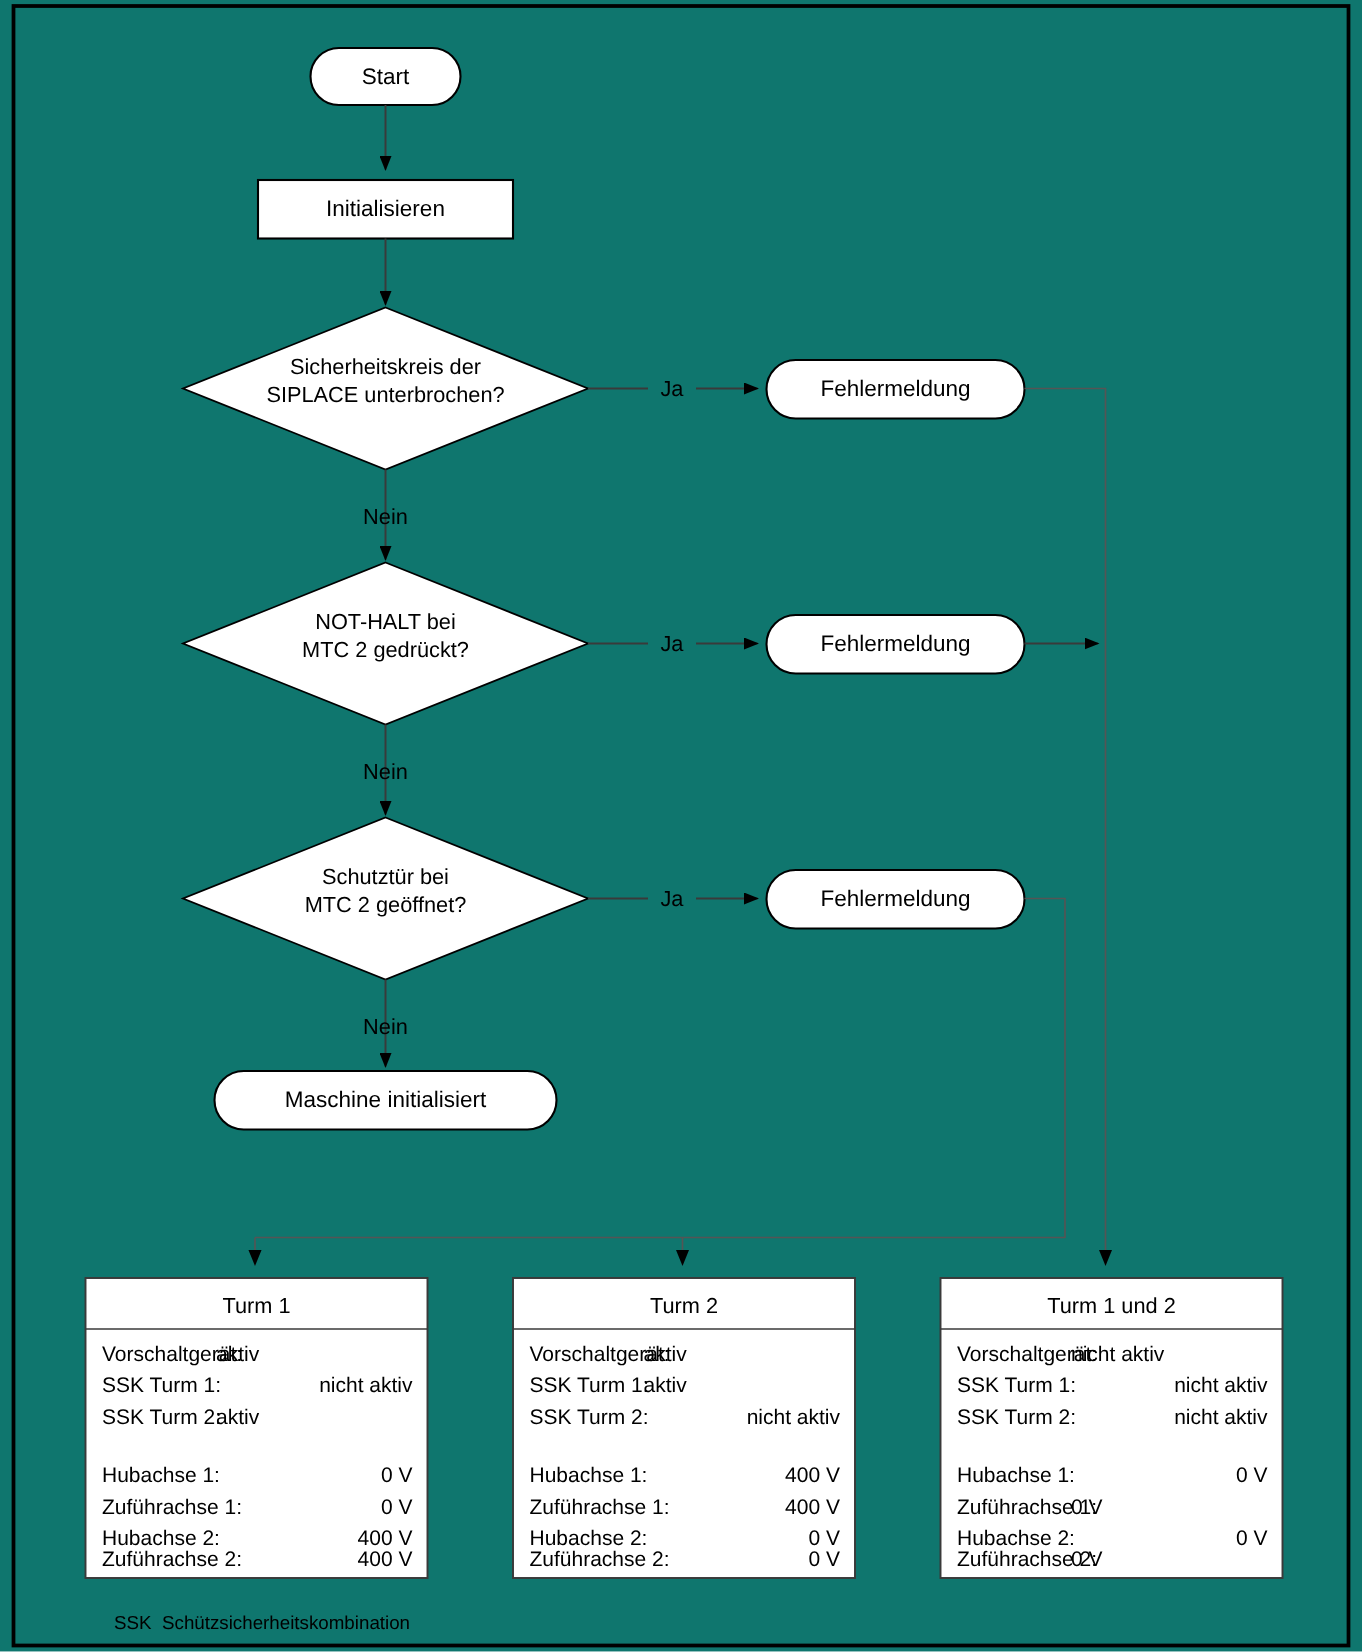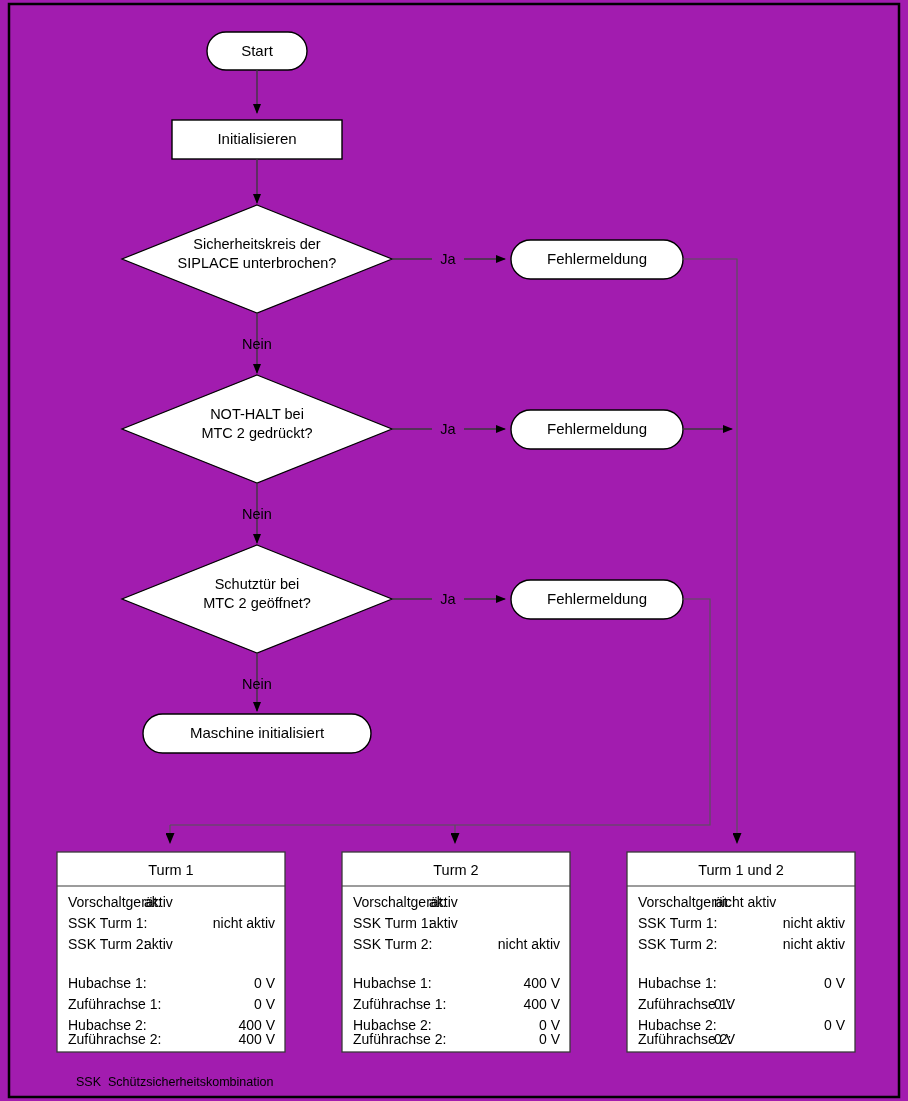--- a/index.html
+++ b/index.html
@@ -8,21 +8,21 @@
     padding: 0;
     background: #ffffff;
   }
   body {
     font-family: "Liberation Sans", sans-serif;
   }
   #page {
     position: relative;
     width: 908px;
     height: 1101px;
-    background: #a21caf;
+    background: #0f766e;
     overflow: hidden;
   }
   #flow-svg {
     position: absolute;
     left: 0;
     top: 0;
     width: 908px;
     height: 1101px;
   }
   .page-frame {

